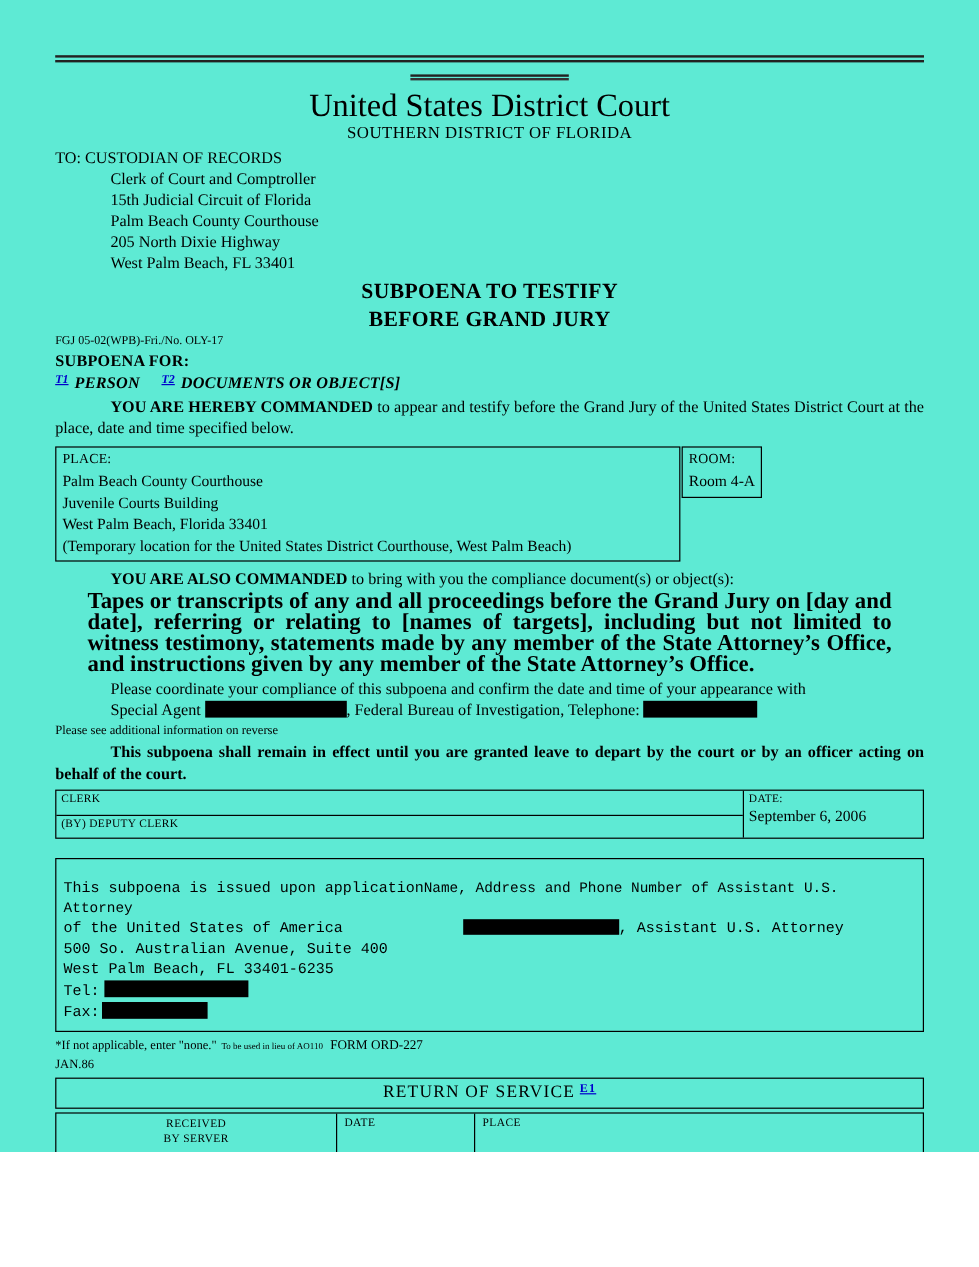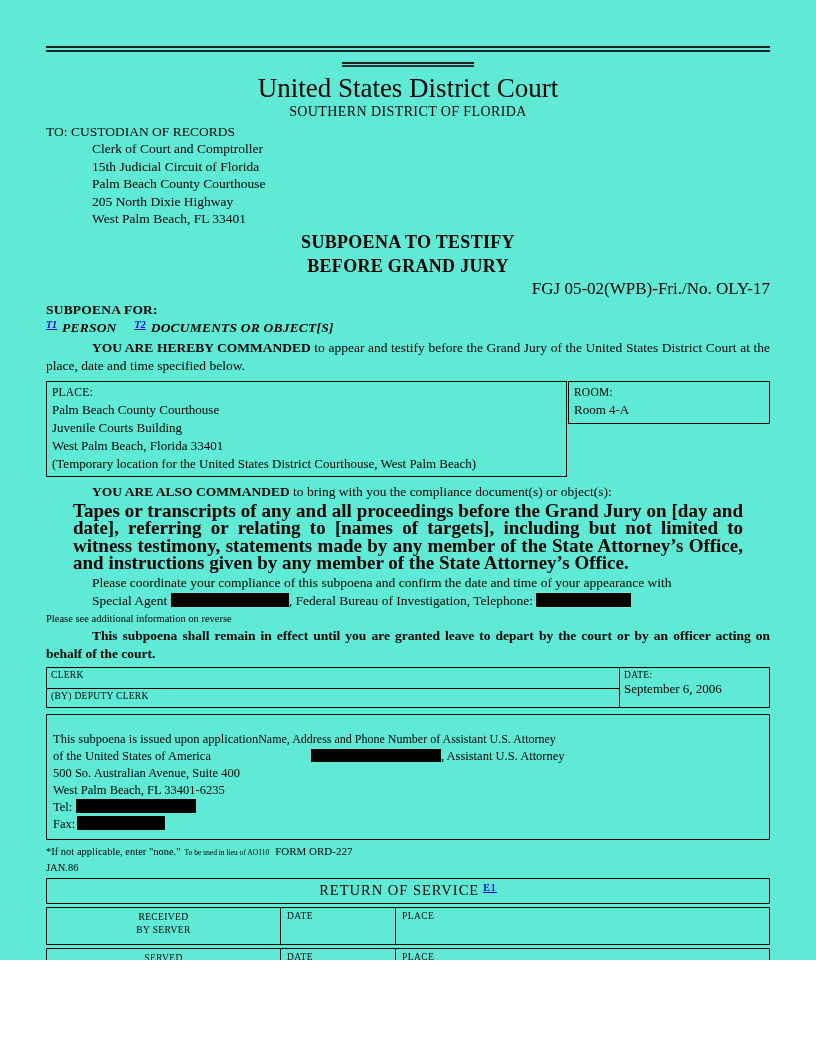--- a/index.html
+++ b/index.html
@@ -15,33 +15,33 @@
   .rule-short { width: 132px; height: 5px; margin: 10px auto 0; border-top: 2px solid #222; border-bottom: 2px solid #333; }
 
   .court-title { font-size: 27px; text-align: center; margin-top: 6px; }
   .district { font-size: 14px; text-align: center; letter-spacing: 0.4px; }
 
   .to-line { font-size: 13.5px; margin-top: 4px; }
   .addr { margin-left: 46px; font-size: 13.5px; line-height: 17.5px; }
 
   .head1 { font-size: 18px; font-weight: bold; text-align: center; margin-top: 4px; letter-spacing: 0.3px; }
   .head2 { font-size: 18px; font-weight: bold; text-align: center; margin-top: 3px; letter-spacing: 0.3px; }
-  .case-no { font-size: 17px; text-align: right; margin-top: 2px; }
+  .case-no { font-size: 10px; text-align: left; margin-top: 2px; }
 
   .subpoena-for { font-size: 13.5px; font-weight: bold; margin-top: 3px; letter-spacing: 0.2px; }
   .for-row { font-size: 13.5px; margin-top: 2px; font-style: italic; }
   .for-opt { font-weight: bold; letter-spacing: 0.2px; }
   .for-gap { display: inline-block; width: 18px; }
   .annot { color: #0000cc; font-size: 10px; font-weight: bold; text-decoration: underline; position: relative; top: -4px; cursor: pointer; margin-right: 5px; }
 
   .p-commanded { font-size: 13.5px; line-height: 18px; text-align: justify; text-indent: 46px; margin-top: 3px; }
 
   .place-table { display: flex; margin-top: 6px; }
   .place-cell { flex: 1; border: 1px solid #000; padding: 1px 5px 3px; font-size: 13px; line-height: 18px; }
-  .right-col { width: 202px; margin-left: 1px; display: flex; flex-direction: column; }
+  .right-col { width: 202px; margin-left: 1px; display: flex; flex-direction: row; }
   .room-cell { border: 1px solid #000; padding: 1px 5px; font-size: 13px; line-height: 18px; height: 43px; }
   .dt-cell { border: 1px solid #000; padding: 1px 5px; font-size: 13px; line-height: 18px; margin-top: 3px; flex: 1; }
   .cell-label { font-size: 11.5px; letter-spacing: 0.2px; }
 
   .p-also { font-size: 13.5px; margin-top: 7px; margin-left: 46px; }
   .bold-block { font-size: 19px; font-weight: bold; line-height: 17.5px; text-align: justify; margin: 2px 27px 0; }
   .coord-line { font-size: 13.5px; line-height: 18px; margin-left: 46px; }
   .coord-line1 { margin-top: 2px; }
   .redact { display: inline-block; background: #000; height: 14px; vertical-align: -2px; }
   .redact-agent { width: 118px; }
@@ -53,21 +53,21 @@
   .reverse-note { font-size: 10.5px; margin-top: 3px; }
   .p-effect { font-size: 13.5px; line-height: 18px; text-align: justify; text-indent: 46px; margin-top: 3px; font-weight: bold; }
 
   .clerk-table { display: flex; border: 1px solid #000; margin-top: 4px; }
   .clerk-left { flex: 1; display: flex; flex-direction: column; }
   .clerk-cell { border-bottom: 1px solid #000; padding: 2px 4px 8px; font-size: 9.5px; letter-spacing: 0.3px; }
   .deputy-cell { padding: 2px 4px 6px; font-size: 9.5px; letter-spacing: 0.3px; }
   .date-cell { width: 150px; border-left: 1px solid #000; padding: 2px 4px; font-size: 9.5px; letter-spacing: 0.3px; }
   .date-value { font-size: 13px; letter-spacing: 0; margin-top: 1px; }
 
-  .issue-box { border: 1px solid #000; margin-top: 6px; padding: 16px 6px 6px; font-size: 12.5px; line-height: 17px; }
+  .issue-box { border: 1px solid #000; margin-top: 16px; padding: 16px 6px 6px; font-size: 12.5px; line-height: 17px; font-family: Liberation Mono, monospace; }
   .issue-right { font-size: 12px; }
 
   .footnote-row { margin-top: 5px; font-size: 10.5px; }
   .fn2 { font-size: 7.5px; margin-left: 4px; }
   .fn3 { font-size: 11px; margin-left: 6px; }
   .fn-date { font-size: 10.5px; margin-top: 5px; }
 
   .ros-title { border: 1px solid #000; margin-top: 5px; text-align: center; font-size: 14.5px; padding: 3px 0 4px; letter-spacing: 1px; }
   .ros-title .annot { margin-left: 4px; margin-right: 0; }
   .ros-row { display: flex; border: 1px solid #000; margin-top: 3px; }

